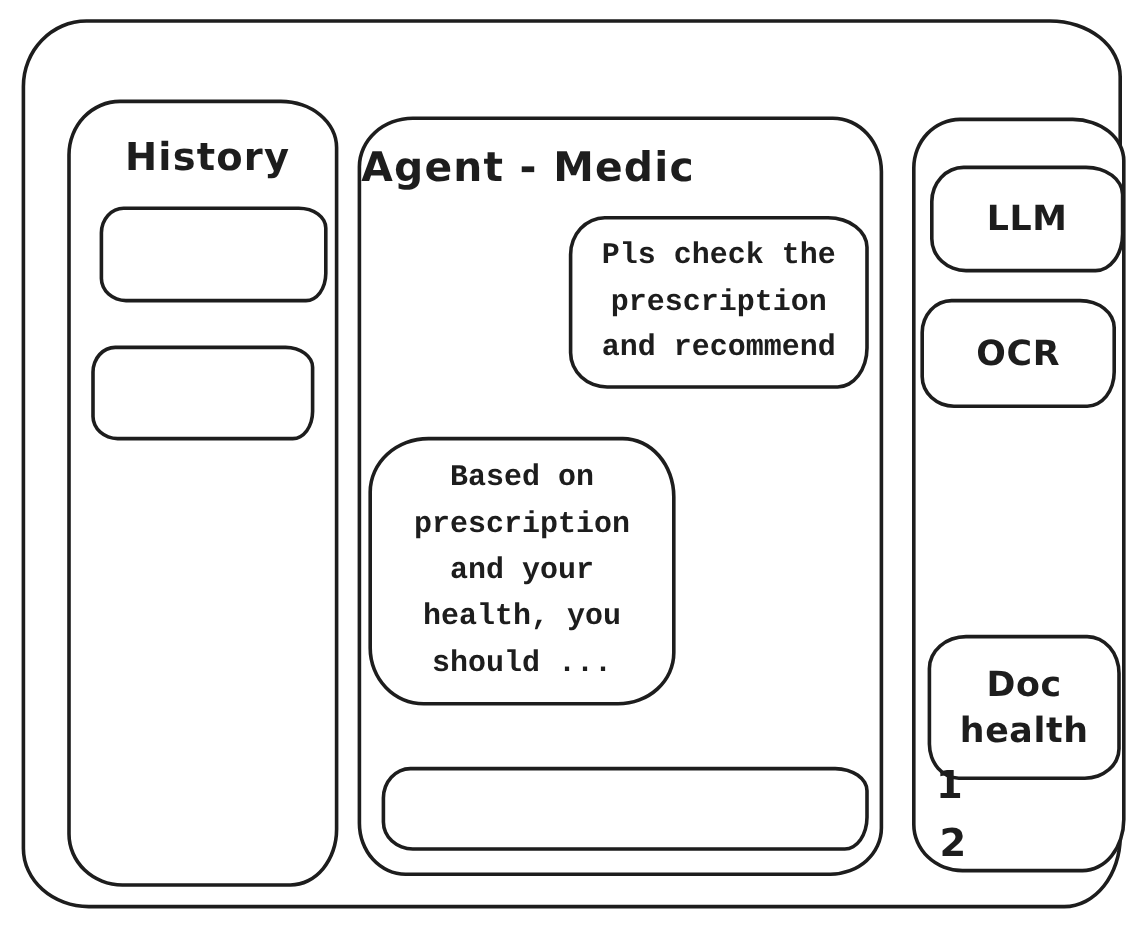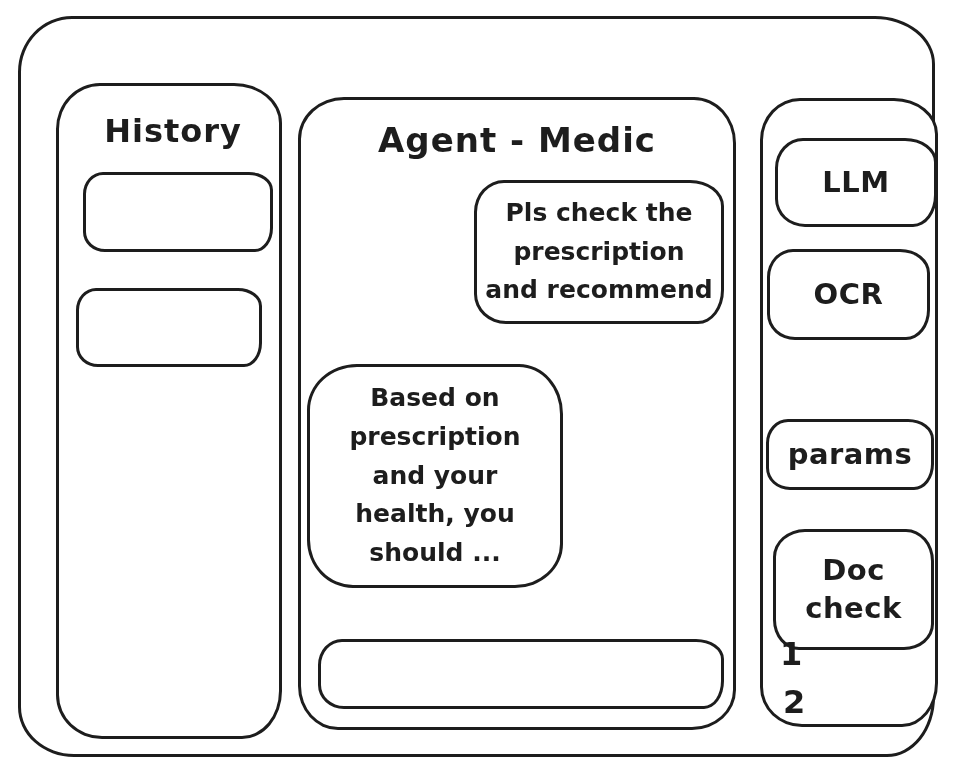--- a/index.html
+++ b/index.html
@@ -44,31 +44,31 @@
   .hist-1 { left: 24px; top: 86px;  width: 190px; height: 80px; }
   .hist-2 { left: 17px; top: 202px; width: 186px; height: 79px; }
 
   
   .chat {
     left: 277px; top: 78px; width: 438px; height: 633px;
     border-radius: 46px 42px 44px 40px / 42px 46px 40px 44px;
   }
   .chat-title {
     position: absolute; top: 20px; left: 0; right: 0;
-    text-align: center; font-size: 34px; font-weight: 600;
+    font-size: 34px; font-weight: 600;
     letter-spacing: 1px;
   }
   .bubble {
     position: absolute;
     border: 3px solid var(--stroke, #1d1d1d);
     display: flex; align-items: center; justify-content: center;
     text-align: center; font-size: 25px; font-weight: 600;
     line-height: 1.55;
   }
-  .bubble span { white-space: pre-line; }
+  .bubble span { white-space: pre-line; font-family: Liberation Mono, monospace; }
   .bubble-user {
     left: 173px; top: 80px; width: 250px; height: 144px;
     border-radius: 30px 34px 26px 32px / 32px 26px 34px 30px;
   }
   .bubble-assistant {
     left: 6px; top: 264px; width: 256px; height: 224px;
     border-radius: 50px 44px 48px 46px / 46px 50px 44px 48px;
   }
   .chat-input {
     position: absolute; left: 17px; top: 539px; width: 406px; height: 70px;
@@ -132,20 +132,19 @@
 health, you
 should ...</span>
       </div>
 
       <input type="text" class="chat-input" placeholder="" style="">
     </main>
 
     <aside class="sketch tools">
       <button class="tool tool-llm">LLM</button>
       <button class="tool tool-ocr">OCR</button>
-      <button class="tool tool-params">params</button>
-      <button class="tool tool-doc">Doc check</button>
+      <button class="tool tool-doc">Doc health</button>
       <div class="doc-num doc-1">1</div>
       <div class="doc-num doc-2">2</div>
     </aside>
 
   </div>
 </div>
 
 </body></html>

